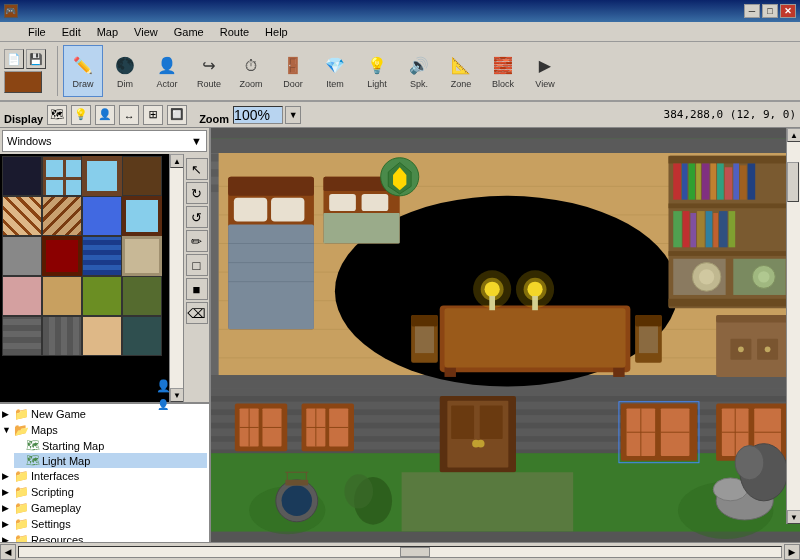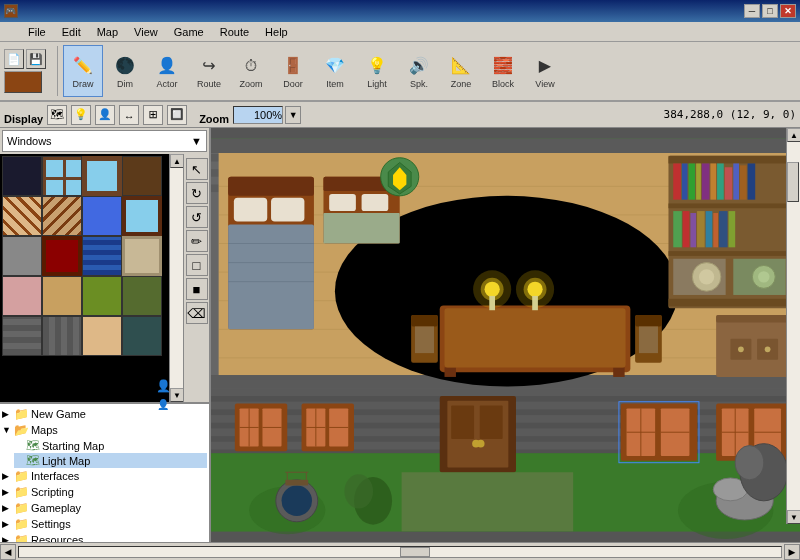--- a/index.html
+++ b/index.html
@@ -55,21 +55,21 @@
       height: 26px;
       background: #d4d0c8;
       display: flex; align-items: center;
       padding: 2px 4px;
       border-bottom: 1px solid #888;
       gap: 4px;
     }
     .sub-label { font-size: 11px; font-weight: bold; margin-top: 8px; }
     .sub-icon-btn { width: 20px; height: 20px; border: 1px solid #888; background: #e8e4dc; display:flex;align-items:center;justify-content:center; cursor:pointer; font-size:11px; }
     .zoom-box { display:flex;align-items:center;gap:2px; }
-    .zoom-input { width: 50px; height: 18px; background: #b8d4f0; border: 1px inset #888; font-size:11px; text-align:right; }
+    .zoom-input { width: 50px; height: 18px; background: #b8d4f0; border: 1px inset #888; font-size:14px; text-align:left; }
     .zoom-arrow { width: 16px; height: 18px; background: #d4d0c8; border: 1px solid #888; cursor:pointer; display:flex;align-items:center;justify-content:center; font-size:9px; }
     #coords { margin-left: auto; font-size: 11px; font-family: monospace; }
 
     
     #main-layout {
       display: flex;
       height: calc(560px - 22px - 20px - 60px - 26px - 18px);
     }
 
     

